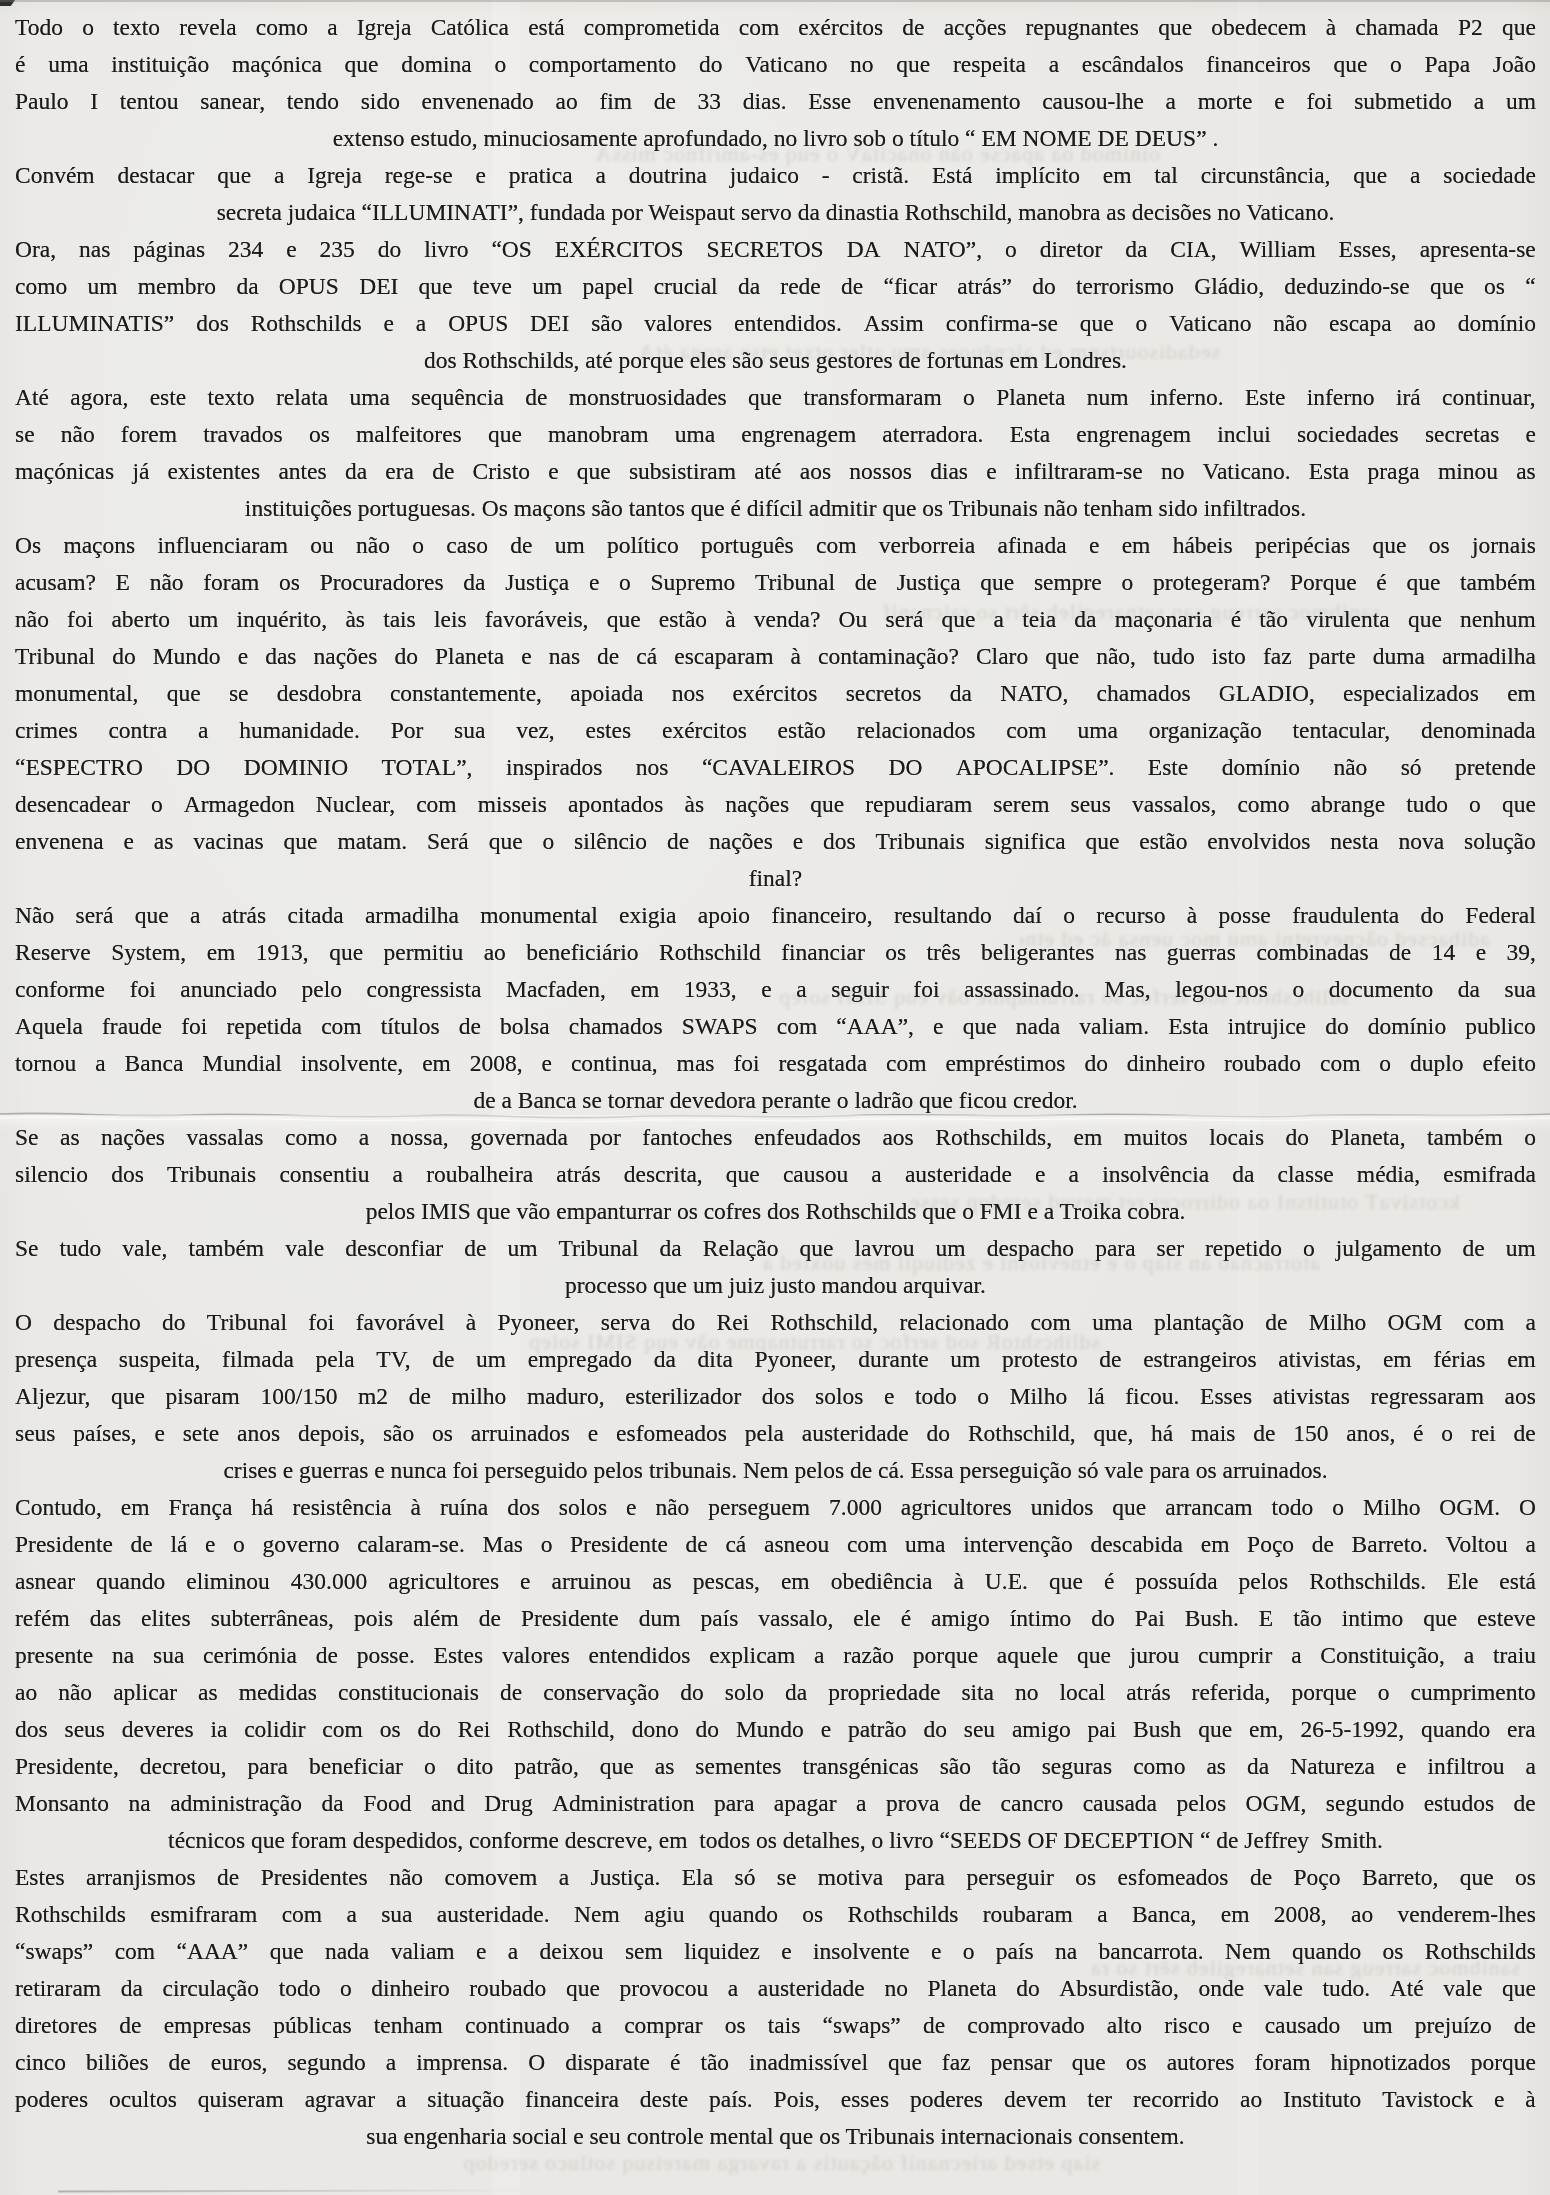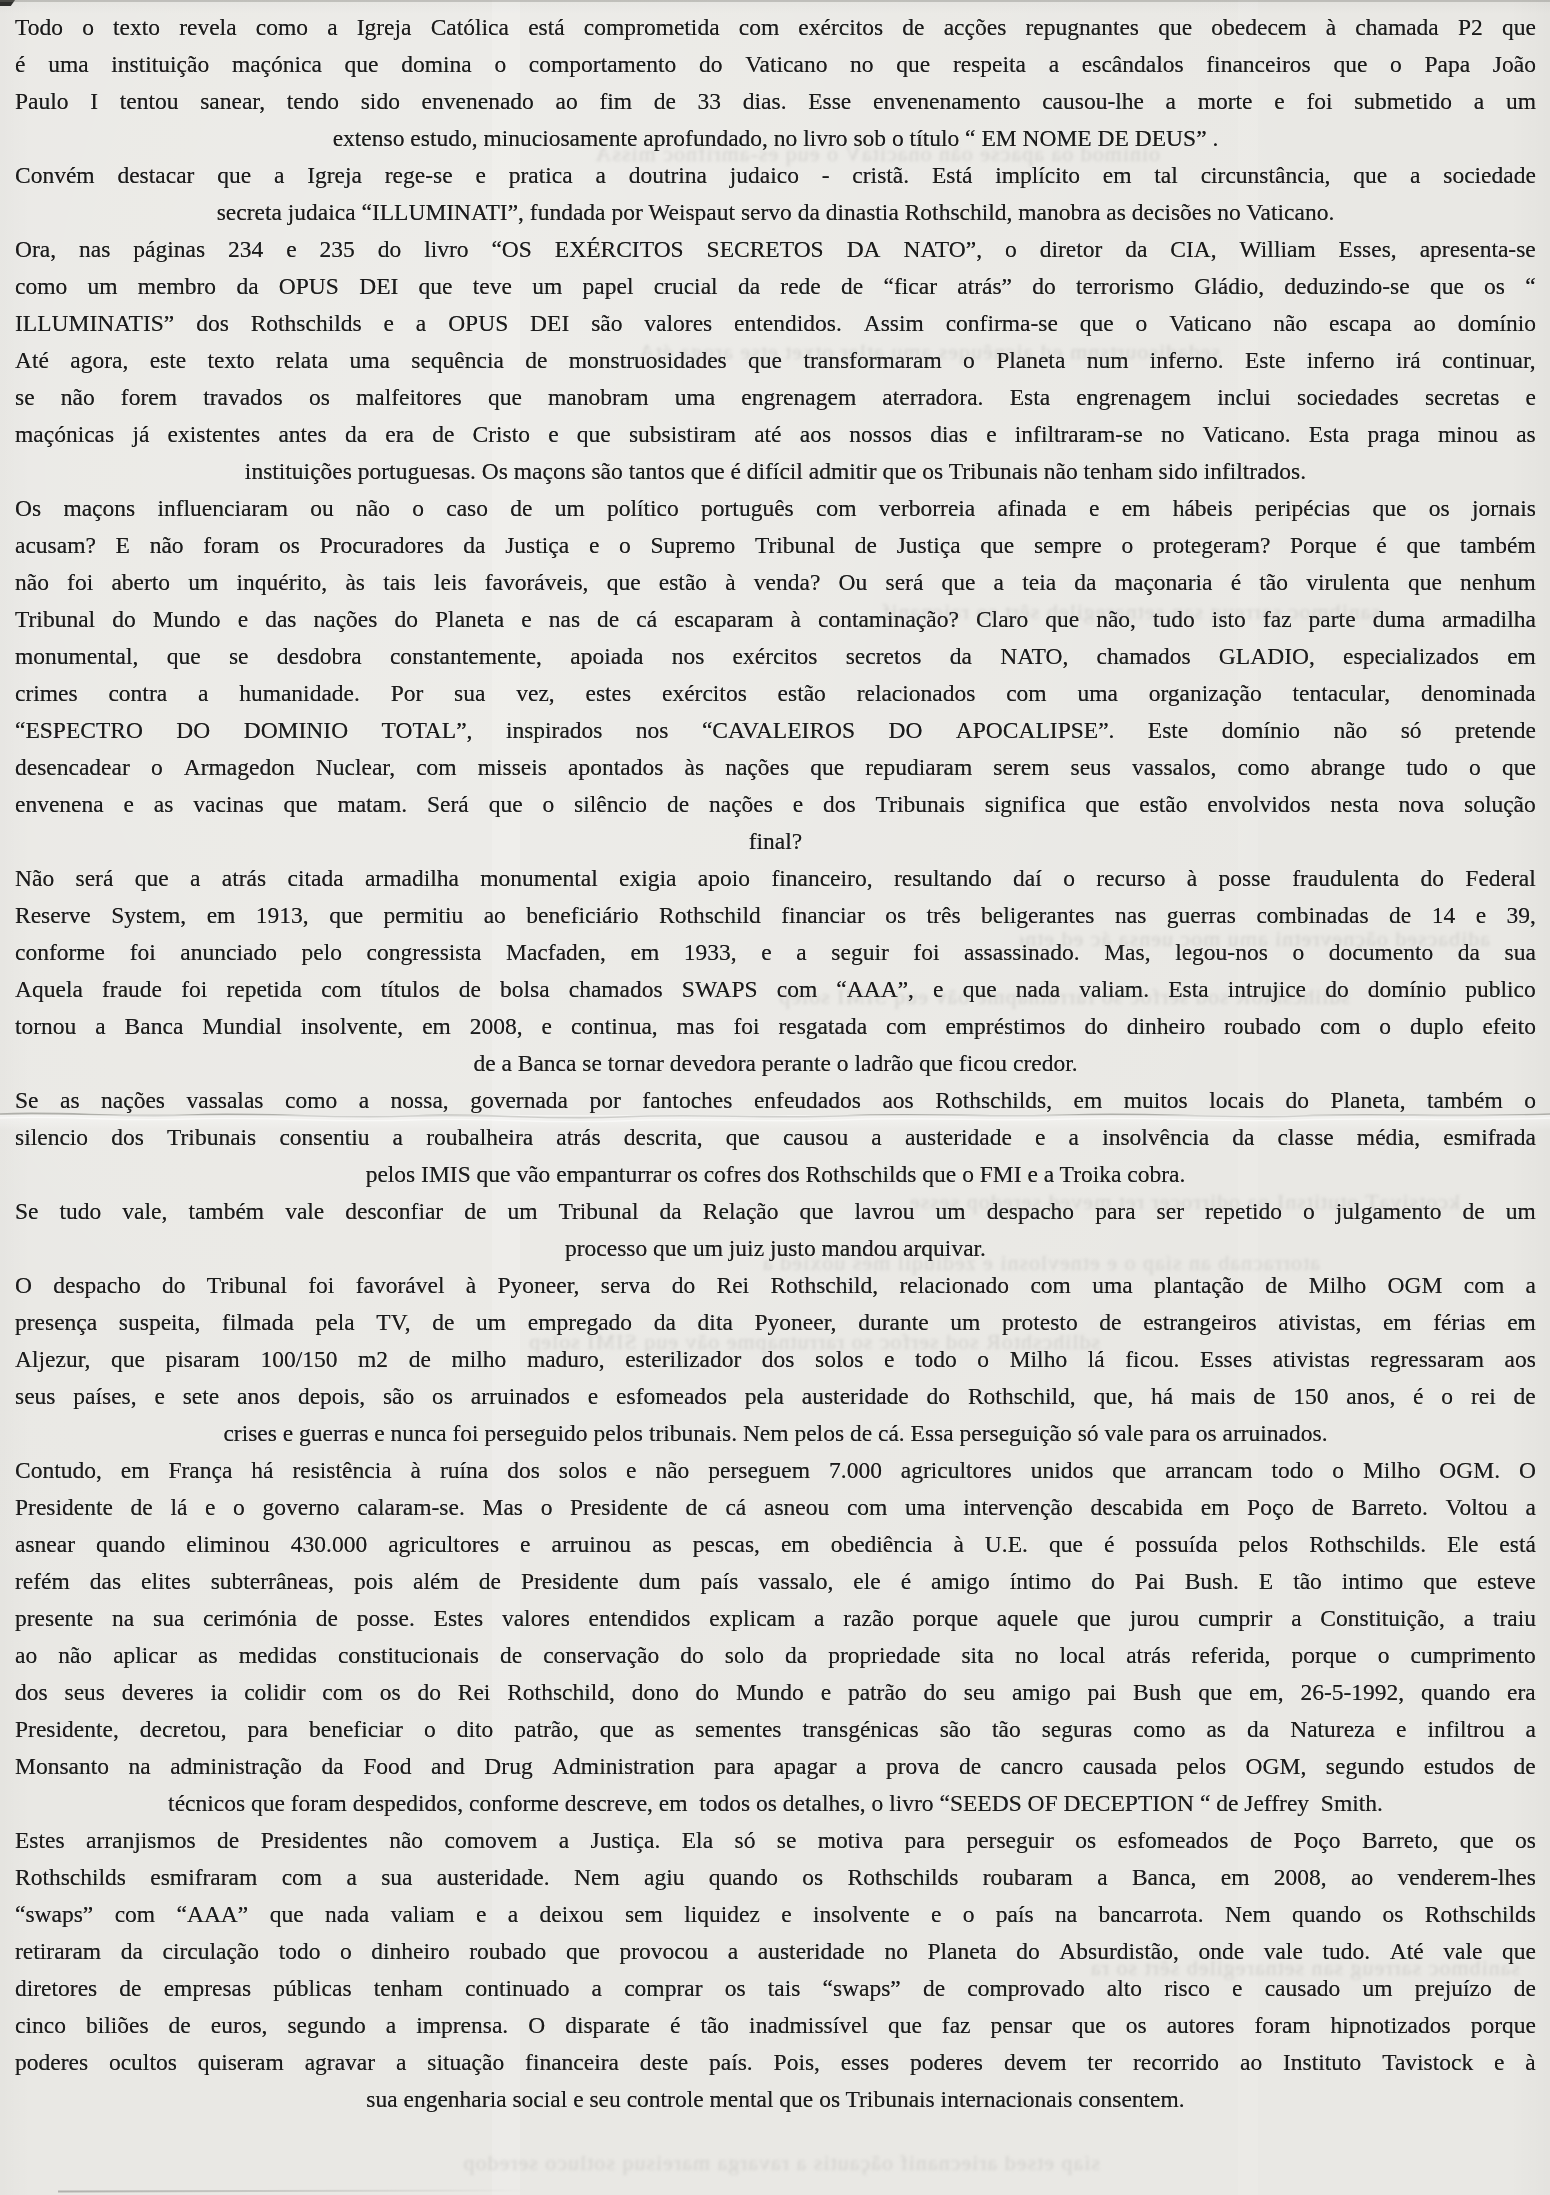--- a/index.html
+++ b/index.html
@@ -260,20 +260,21 @@
         <span>Assim</span>
         <span>confirma-se</span>
         <span>que</span>
         <span>o</span>
         <span>Vaticano</span>
         <span>não</span>
         <span>escapa</span>
         <span>ao</span>
         <span>domínio</span>
       </div>
+      <div class="line last">dos Rothschilds, até porque eles são seus gestores de fortunas em Londres.</div>
       <div class="line">
         <span>Até</span>
         <span>agora,</span>
         <span>este</span>
         <span>texto</span>
         <span>relata</span>
         <span>uma</span>
         <span>sequência</span>
         <span>de</span>
         <span>monstruosidades</span>

